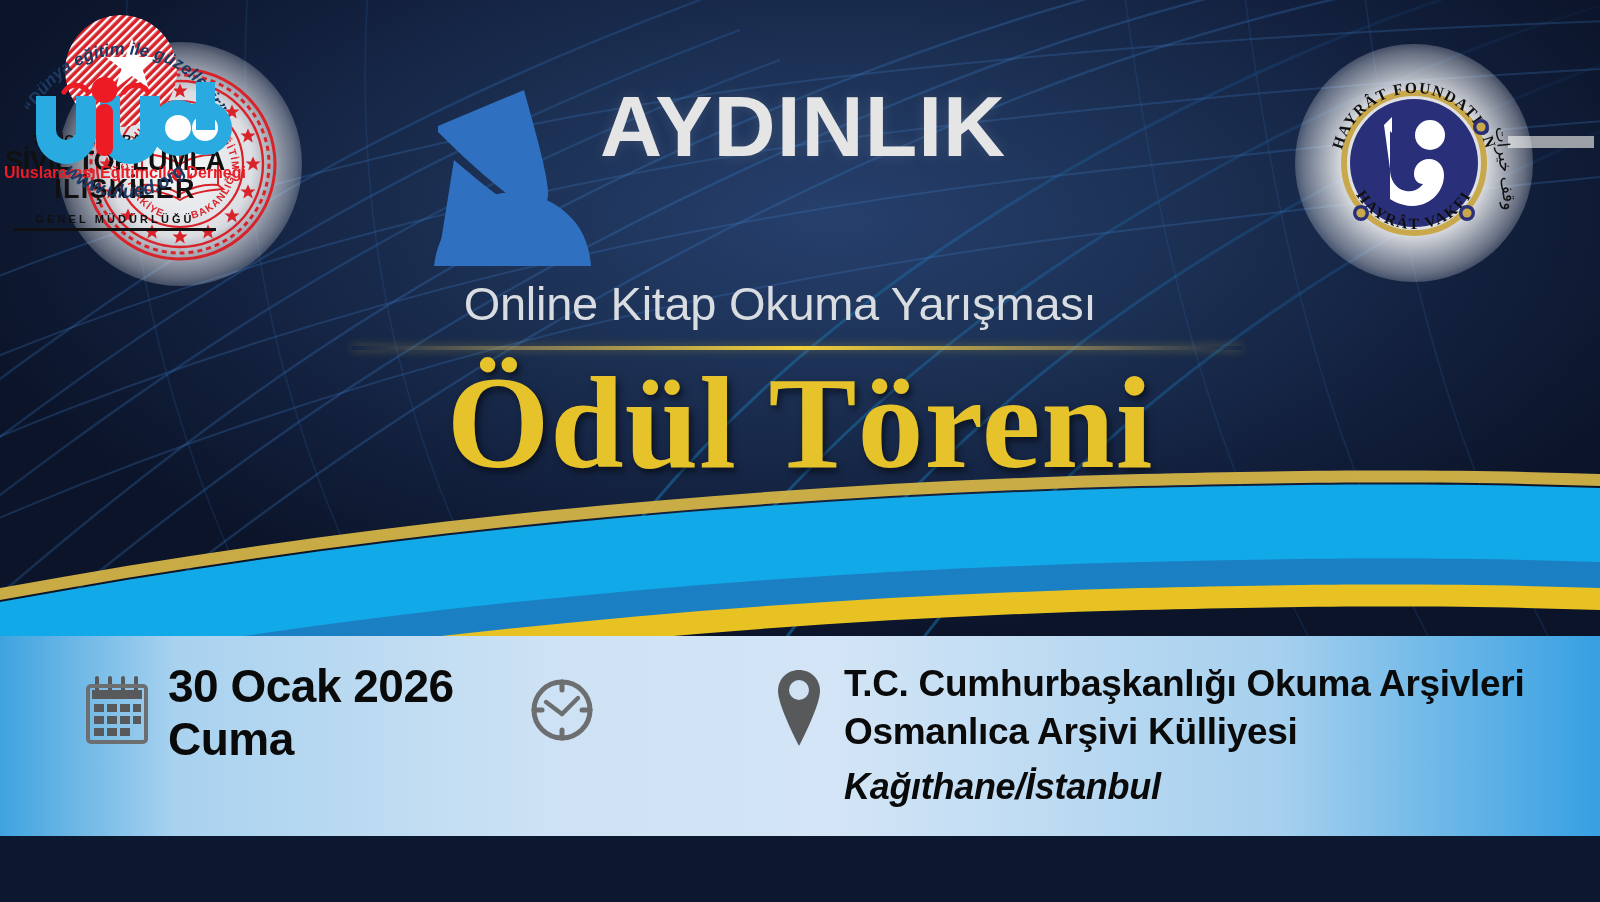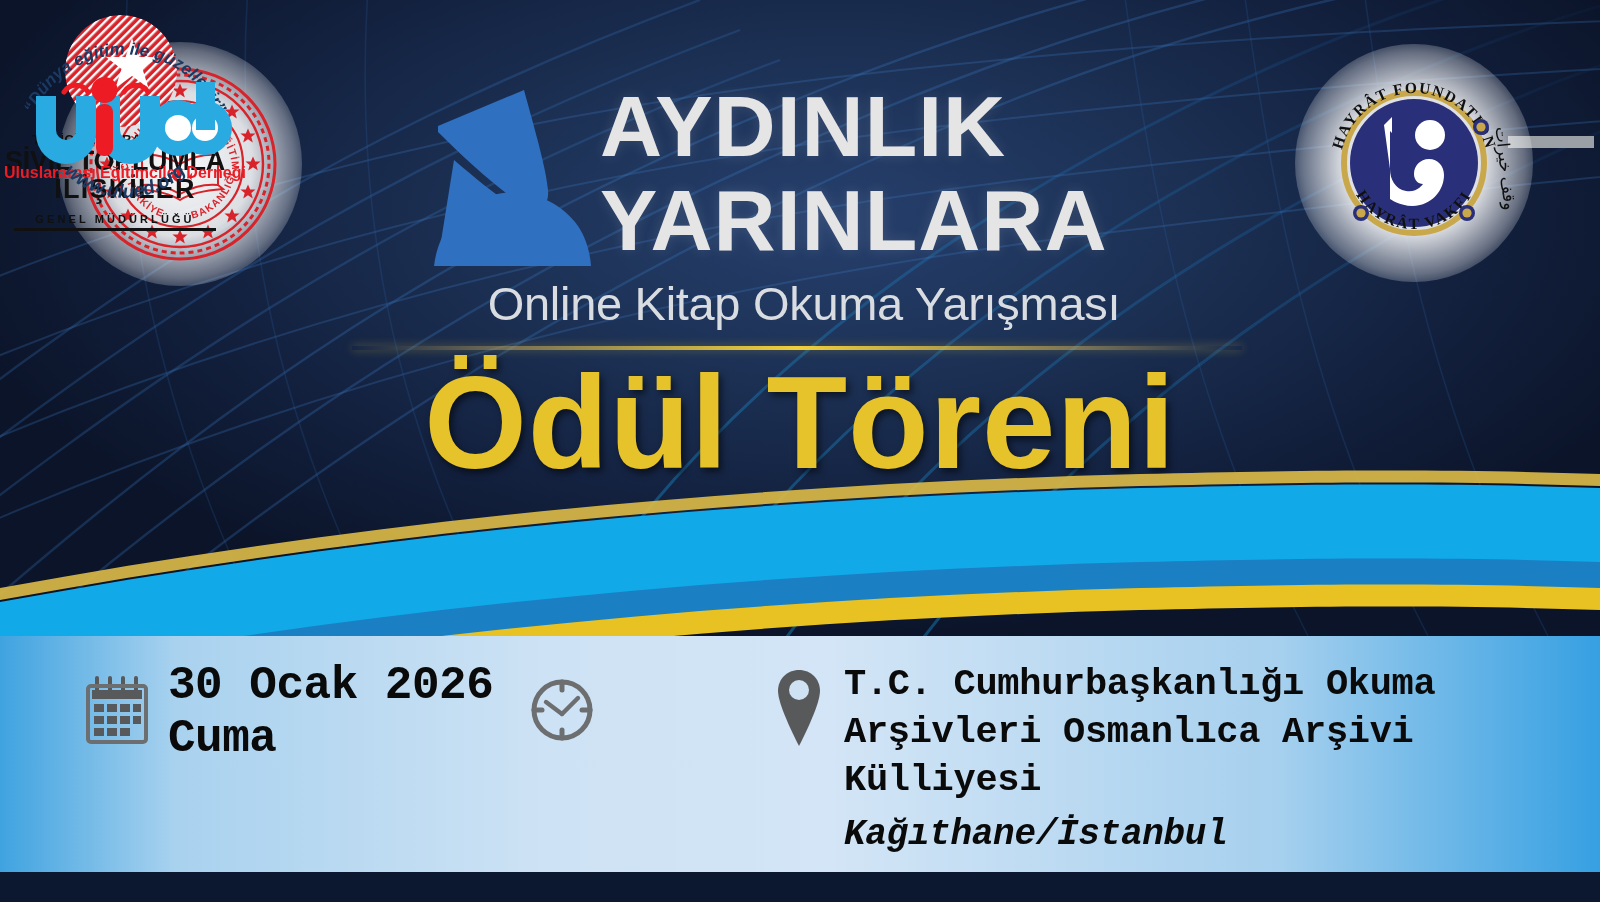--- a/index.html
+++ b/index.html
@@ -57,46 +57,45 @@
   .mark { position:absolute; left:424px; top:82px; width:180px; height:190px; }
   .brand { position:absolute; left:600px; top:84px; width:600px; }
   .brand-l1, .brand-l2 {
     color:#e5e5e5; font-weight:bold; font-size:86px; line-height:.98;
     letter-spacing:1px; white-space:nowrap;
     font-family:"Liberation Sans", sans-serif;
     text-shadow:0 0 14px rgba(255,255,255,.12);
   }
   .brand-l2 { margin-top:10px; }
   .subtitle {
-    position:absolute; left:404px; top:276px; width:800px;
+    position:absolute; left:380px; top:276px; width:800px;
     text-align:center; color:#d9dde1; font-size:47px; font-weight:400;
     letter-spacing:-.3px; white-space:nowrap;
   }
   .gold-rule {
     position:absolute; left:352px; top:346px; width:890px; height:4px;
     background:linear-gradient(90deg, rgba(214,180,70,0) 0%, rgba(200,170,90,.55) 18%, #f0cf3a 50%, rgba(200,170,90,.55) 82%, rgba(214,180,70,0) 100%);
     box-shadow:0 0 10px rgba(240,207,58,.35);
   }
   .award-title {
     position:absolute; left:300px; top:352px; width:1000px;
     text-align:center;
-    font-family:Liberation Sans, sans-serif;
+    font-family:Liberation Serif, serif;
     font-size:132px; font-weight:bold; color:#e6c32a;
     letter-spacing:1px; line-height:1.08; white-space:nowrap;
     text-shadow:3px 4px 7px rgba(0,0,0,.55);
   }
 
   
   .wave { position:absolute; left:0; top:470px; width:1600px; height:230px; }
 
   
   .info-bar {
-    position:absolute; left:0; top:636px; width:1600px; height:236px;
+    position:absolute; left:0; top:636px; width:1600px; height:200px;
     background:linear-gradient(90deg, #3fa3e0 0%, #a9d2ef 11%, #cde2f4 34%, #d3e5f6 52%, #a6d0ee 80%, #36a0e2 100%);
-    font-family:Liberation Mono, monospace;
   }
   .info-row { position:absolute; left:0; top:0; width:1600px; height:266px; }
 
   .ib-cal  { position:absolute; left:86px;  top:38px; width:62px; height:70px; }
   .ib-date { position:absolute; left:168px; top:24px; width:340px; color:#0a0a0a;
              font-size:46px; font-weight:bold; line-height:1.16; letter-spacing:-.5px; }
   .ib-date .d2 { display:block; }
 
   .ib-clock { position:absolute; left:528px; top:40px; width:68px; height:68px; }
   .ib-time  { position:absolute; left:608px; top:26px; color:#0a0a0a;
@@ -319,21 +318,20 @@
   <svg class="mark" viewBox="0 0 180 190">
     <path d="M96,4 C108,44 118,74 122,98 C126,120 112,128 96,124 C84,121 72,112 64,102 C52,88 36,70 14,52 L8,182 L4,186 L176,186 L176,182 C176,160 160,138 132,126 C104,114 76,118 56,132 C40,143 30,158 26,176" fill="none"></path>
     <path d="M99,6 C110,46 120,76 123,100 C126,122 112,130 95,126 C78,122 60,108 42,90 C30,78 18,66 8,58 L8,186 L44,186 C44,160 58,138 80,128 C100,119 122,122 140,134 C156,145 166,163 168,186 L176,186 L176,60 C150,72 128,88 112,106" fill="#3070c0" opacity="0"></path>
 
     <path d="M100,8 C112,52 122,86 124,108 C126,126 112,132 96,126 C78,119 56,100 30,78 L14,178 L14,182 L40,182 C48,150 64,126 86,114 C62,96 36,72 14,50 L14,44 Z" fill="#3070c0"></path>
     <path d="M10,184 C14,150 34,124 66,114 C98,104 134,116 154,144 C162,156 166,170 167,184 Z" fill="#3070c0"></path>
   </svg>
 
   <div class="brand">
     <div class="brand-l1">AYDINLIK</div>
-    <div class="brand-l2">YARINLARA</div>
   </div>
 
   <div class="subtitle">Online Kitap Okuma Yarışması</div>
 
   <div class="gold-rule"></div>
 
   <div class="award-title">Ödül Töreni</div>
 
   <svg class="wave" viewBox="0 0 1600 230" preserveAspectRatio="none">
 

